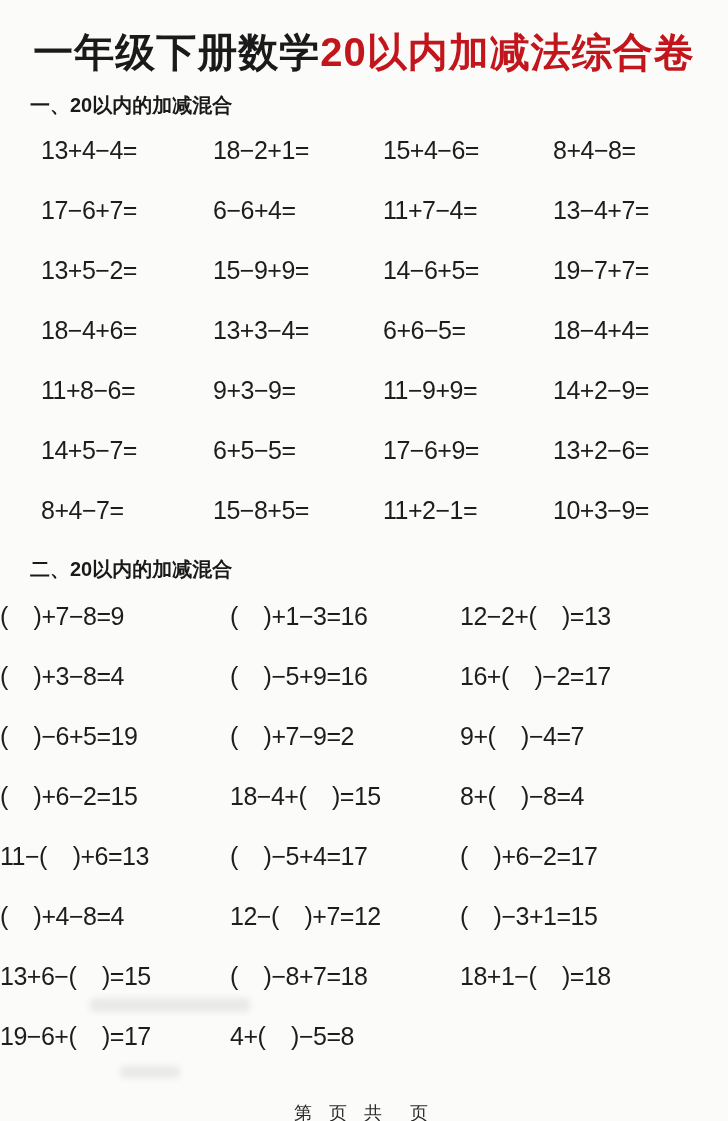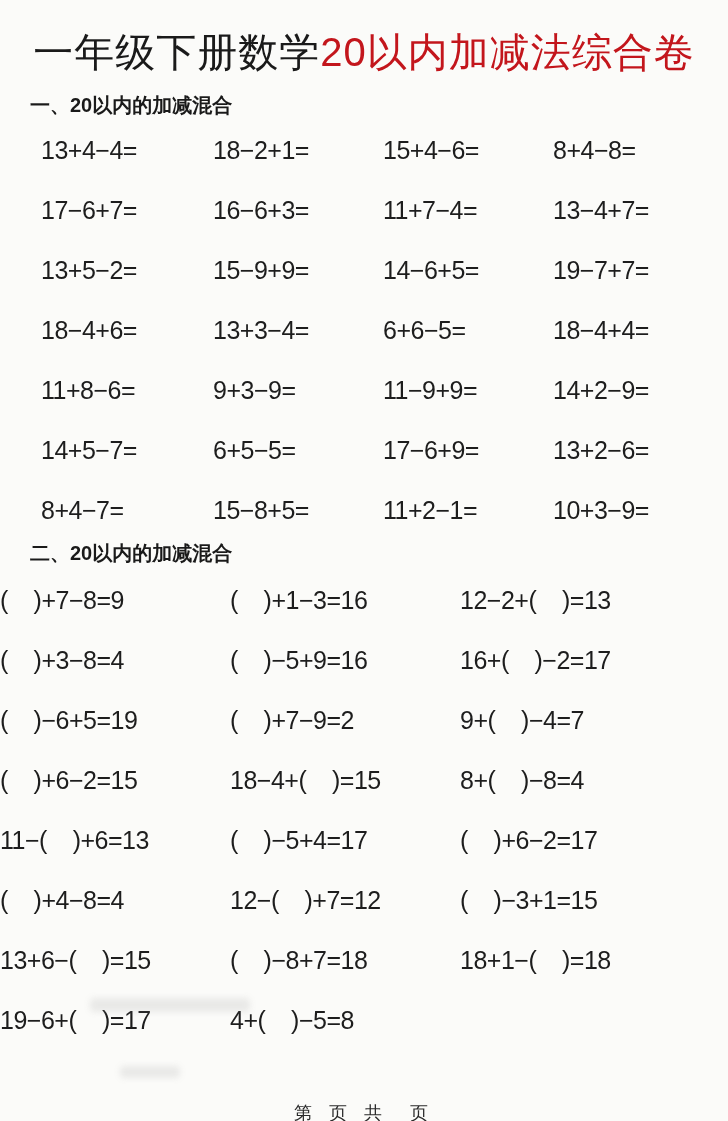--- a/index.html
+++ b/index.html
@@ -17,38 +17,38 @@
   }
   .page {
     width: 728px;
     height: 1121px;
     position: relative;
   }
   .title {
     margin-top: 26px;
     text-align: center;
     font-size: 40px;
-    font-weight: 400;
+    font-weight: 700;
     letter-spacing: 1px;
     line-height: 52px;
     white-space: nowrap;
   }
   .title .t-black { color: #1a1a1a; }
   .title .t-red   { color: #c3161c; }
 
   .sec-heading {
     font-size: 20px;
     font-weight: 700;
     color: #1a1a1a;
     margin-left: 30px;
     line-height: 26px;
     white-space: pre;
   }
   .sec1-heading { margin-top: 14px; }
-  .sec2-heading { }
+  .sec2-heading { margin-top: 16px; }
 
   .grid {
     display: grid;
   }
   .grid-s1 {
     margin-left: 41px;
     margin-top: 2px;
     grid-template-columns: 172px 170px 170px auto;
     grid-auto-rows: 60px;
     width: 660px;
@@ -99,21 +99,21 @@
   </div>
 
   <div class="sec-heading sec1-heading">一、20以内的加减混合</div>
 
   <div class="grid grid-s1">
     <div class="cell">13+4−4=</div>
     <div class="cell">18−2+1=</div>
     <div class="cell">15+4−6=</div>
     <div class="cell">8+4−8=</div>
     <div class="cell">17−6+7=</div>
-    <div class="cell">16−6+3=</div>
+    <div class="cell">6−6+4=</div>
     <div class="cell">11+7−4=</div>
     <div class="cell">13−4+7=</div>
     <div class="cell">13+5−2=</div>
     <div class="cell">15−9+9=</div>
     <div class="cell">14−6+5=</div>
     <div class="cell">19−7+7=</div>
     <div class="cell">18−4+6=</div>
     <div class="cell">13+3−4=</div>
     <div class="cell">6+6−5=</div>
     <div class="cell">18−4+4=</div>

